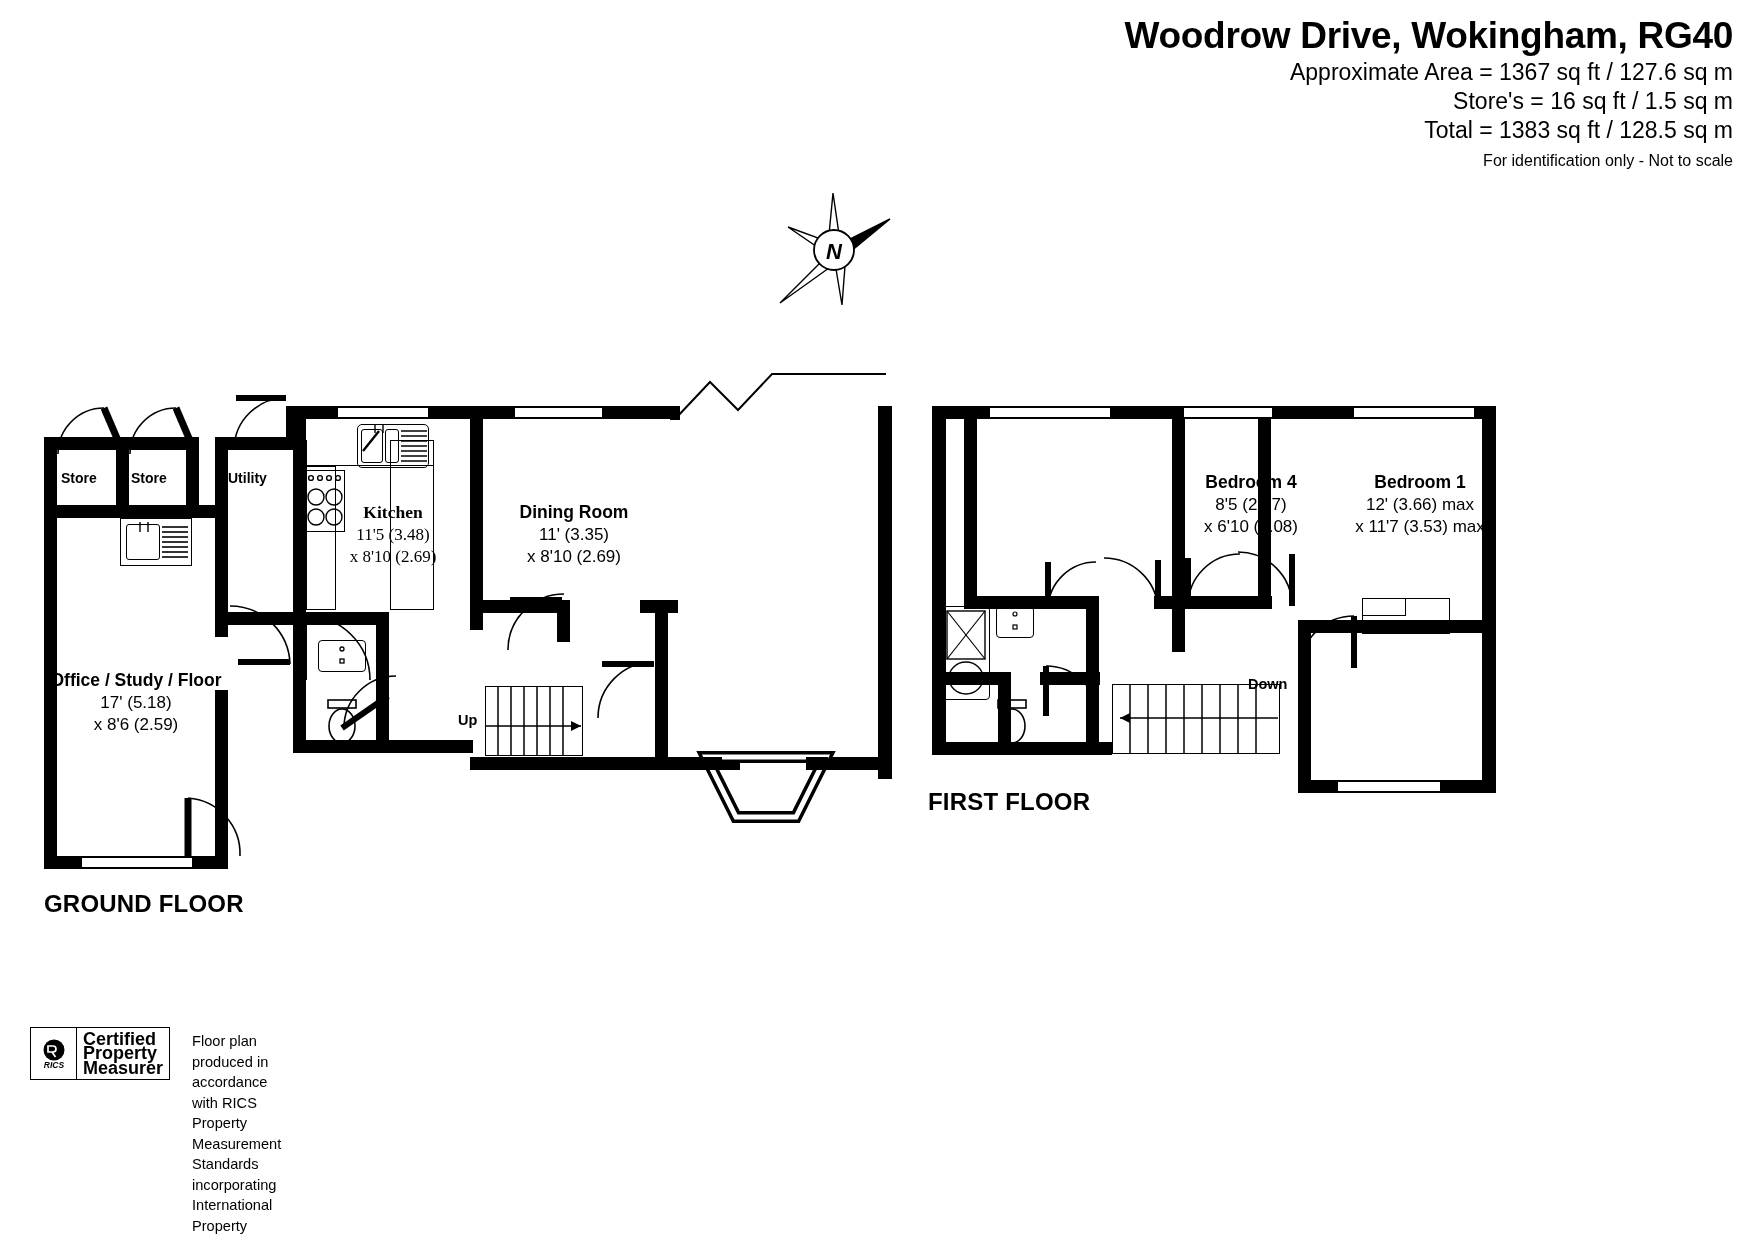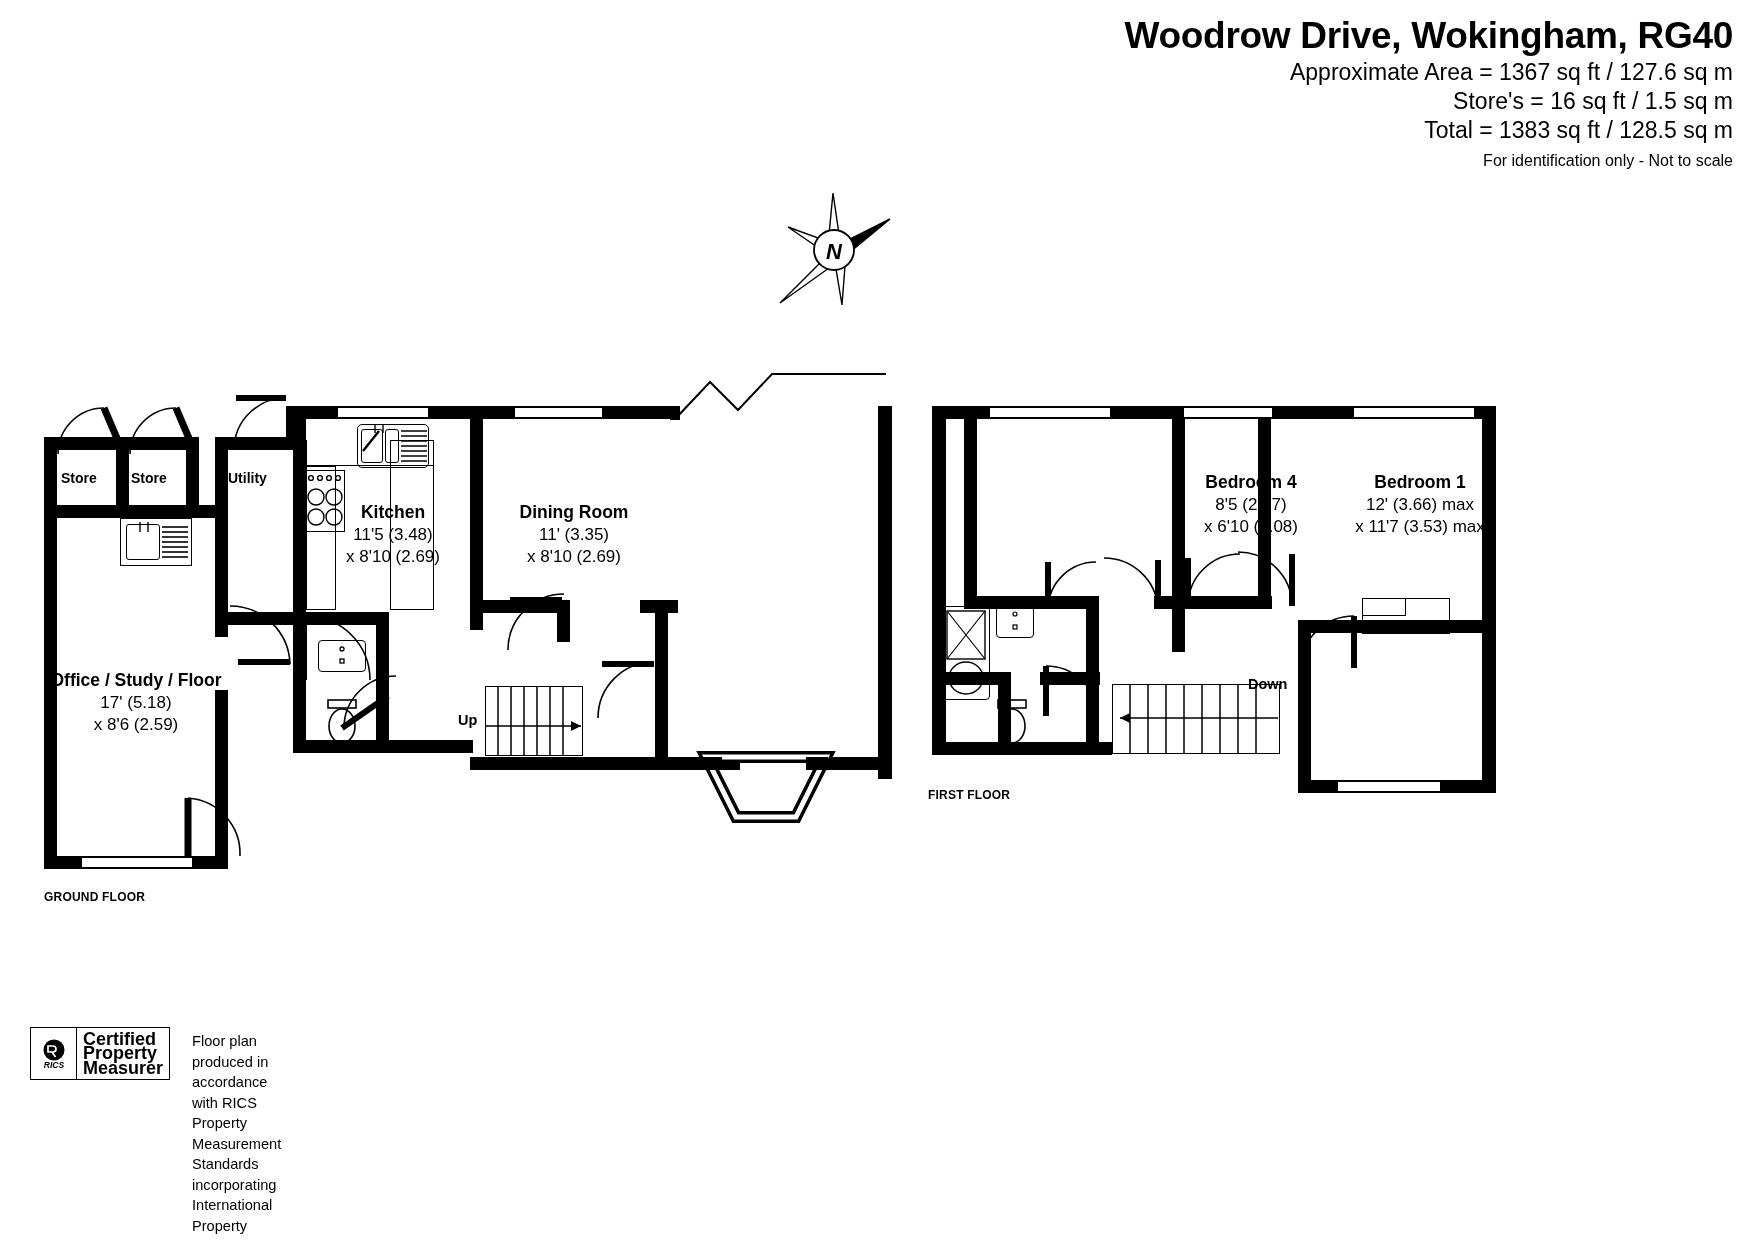--- a/index.html
+++ b/index.html
@@ -5,21 +5,21 @@
   html,body{margin:0;padding:0;background:#ffffff;}
   body{width:1755px;height:1241px;position:relative;
        font-family:"Liberation Sans","DejaVu Sans",sans-serif;color:#000;}
   .abs{position:absolute;}
   
   #header{position:absolute;right:22px;top:14px;text-align:right;}
   #title{font-size:37px;font-weight:bold;letter-spacing:-0.3px;line-height:44px;}
   .area-line{font-size:23px;line-height:29px;font-weight:400;}
   #notice{font-size:16px;line-height:22px;margin-top:5px;}
   
-  .floor-caption{font-size:12px;font-weight:bold;letter-spacing:.2px;}
+  .floor-caption{font-size:24px;font-weight:bold;letter-spacing:.2px;}
   
   .room{position:absolute;text-align:center;line-height:22.5px;}
   .room .nm{font-size:17.5px;font-weight:bold;white-space:nowrap;}
   .room .dim{font-size:17px;white-space:nowrap;}
   .small-lab{position:absolute;font-size:14px;font-weight:bold;white-space:nowrap;}
   .tiny-lab{position:absolute;font-size:14.5px;font-weight:bold;white-space:nowrap;}
   
   .w{position:absolute;background:#000;}
   .thin{position:absolute;border:1.6px solid #000;box-sizing:border-box;background:transparent;}
   .win{position:absolute;background:#fff;border-top:2px solid #000;border-bottom:2px solid #000;box-sizing:border-box;}
@@ -232,21 +232,21 @@
     <polygon points="6,2 36,62 96,62 126,2" fill="none" stroke="#000" stroke-width="12"></polygon>
     <polygon points="6,2 36,62 96,62 126,2" fill="none" stroke="#fff" stroke-width="5"></polygon>
   </svg>
   <div class="w" style="left:700px;top:757px;width:22px;height:13px;"></div>
   <div class="w" style="left:806px;top:757px;width:22px;height:13px;"></div>
 
   <div class="small-lab" style="left:61px;top:470px;">Store</div>
   <div class="small-lab" style="left:131px;top:470px;">Store</div>
   <div class="small-lab" style="left:228px;top:470px;">Utility</div>
 
-  <div class="room" style="left:313px;top:501px;width:160px;">
+  <div class="room" style="left:313px;top:501px;width:160px;font-family:Liberation Serif, serif;">
     <div class="nm">Kitchen</div>
     <div class="dim">11'5 (3.48)</div>
     <div class="dim">x 8'10 (2.69)</div>
   </div>
 
   <div class="room" style="left:492px;top:501px;width:164px;">
     <div class="nm">Dining Room</div>
     <div class="dim">11' (3.35)</div>
     <div class="dim">x 8'10 (2.69)</div>
   </div>

